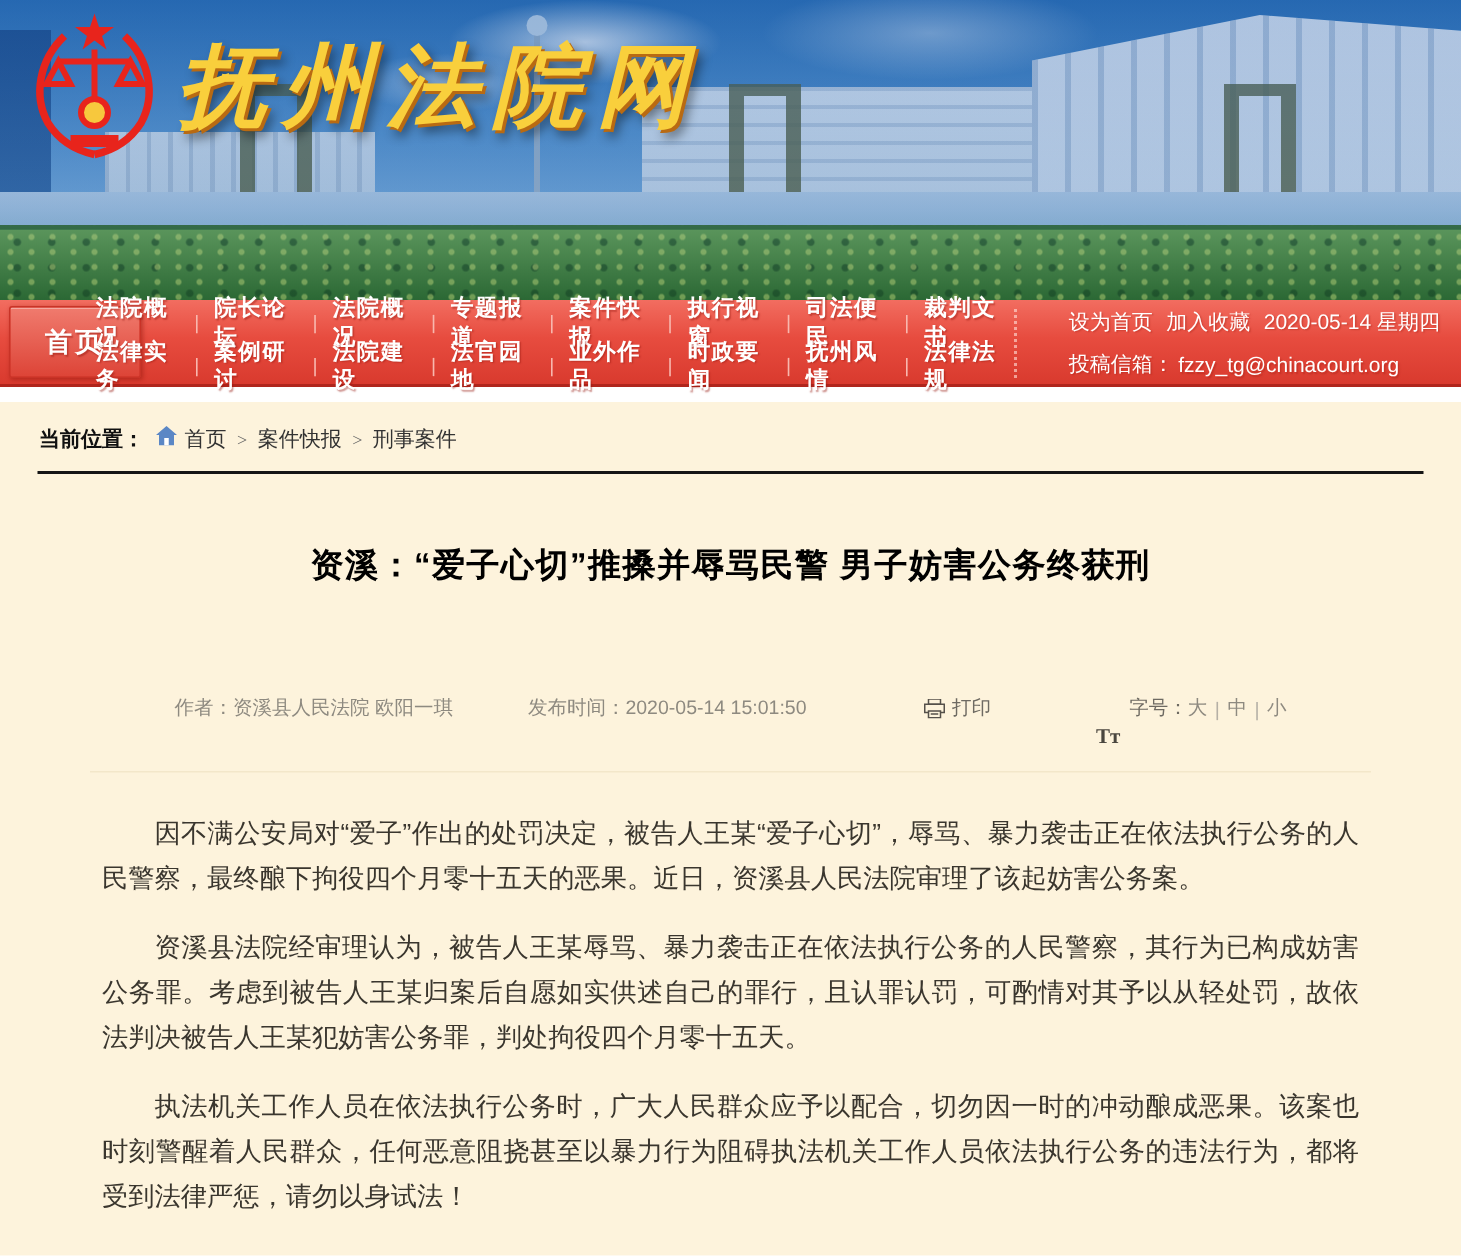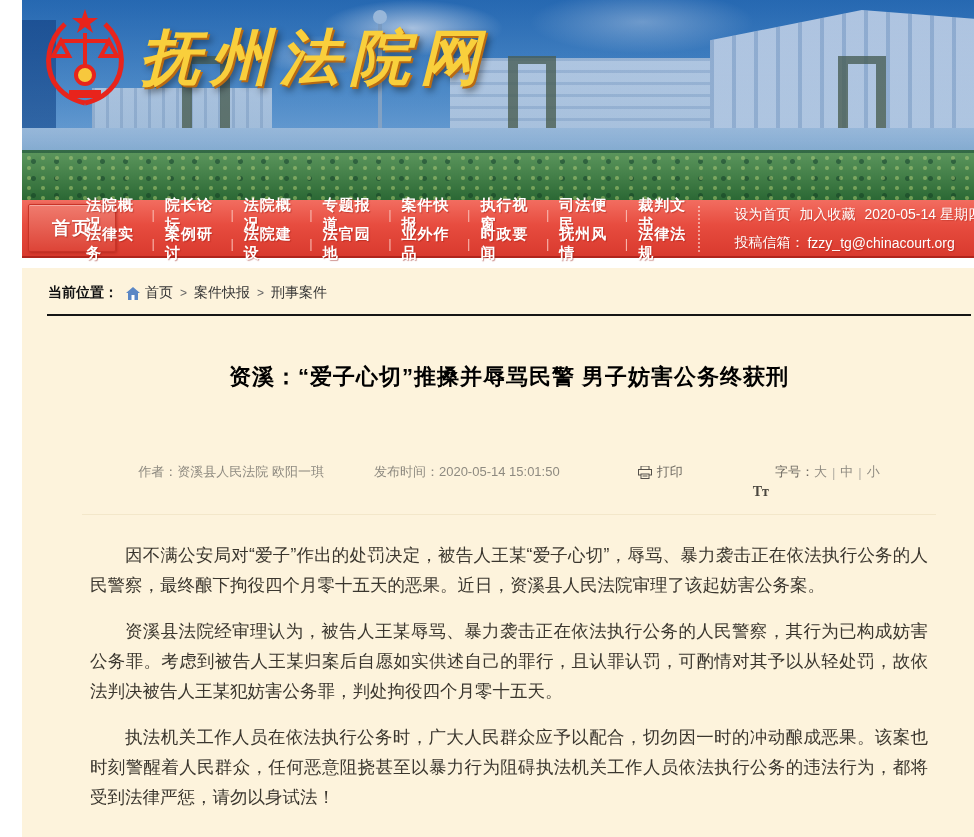--- a/index.html
+++ b/index.html
@@ -1,19 +1,19 @@
 <!DOCTYPE html>
 <html><head>
 <meta charset="utf-8">
 <title>抚州法院网</title>
 <style>
   * { box-sizing: border-box; }
   html,body { margin:0; padding:0; }
   body { font-family: "Liberation Sans", sans-serif; background:#ffffff; }
-  .page { width:974px; height:837px; overflow:hidden; background:#ffffff; position:relative;padding-left:22px; }
+  .page { width:974px; height:837px; overflow:hidden; background:#ffffff; position:relative; }
 
   
   .banner { position:relative; width:974px; height:200px; overflow:hidden; }
   .photo { position:absolute; inset:0; }
   .sky {
     position:absolute; inset:0;
     background:
       radial-gradient(ellipse 130px 40px at 390px 28px, rgba(255,255,255,.85), transparent 70%),
       radial-gradient(ellipse 90px 28px at 300px 55px, rgba(255,255,255,.55), transparent 70%),
       radial-gradient(ellipse 160px 45px at 620px 22px, rgba(255,255,255,.45), transparent 70%),
@@ -88,21 +88,21 @@
     border-left:2px dotted rgba(255,226,220,.6);
     display:flex; flex-direction:column; justify-content:space-between;
     color:#ffffff; font-size:14px; }
   .nav-info-row { display:flex; gap:9px; align-items:center; white-space:nowrap;
     text-shadow:1px 1px 1px rgba(150,25,15,.35); }
   .nav-info-row a { color:#fff; text-decoration:none; cursor:pointer;text-align:center; }
 
   
   .gap { height:10px; background:#ffffff; }
   .content { width:974px; height:569px; background:#fdf3dc; overflow:hidden; }
-  .crumb { display:flex; align-items:center; padding:16px 26px 0 26px; font-size:14px; color:#222; }
+  .crumb { display:flex; align-items:flex-start; padding:16px 26px 0 26px; font-size:14px; color:#222;font-family:Liberation Serif, serif; }
   .crumb-label { font-weight:bold; color:#111; margin-right:8px; }
   .crumb-items { display:flex; align-items:center; }
   .crumb-items .ci { display:flex; align-items:center; }
   .crumb-items a { color:#333; text-decoration:none; cursor:pointer; }
   .crumb-items .sep { font-style:normal; color:#666; margin:0 7px; font-size:12px; }
   .crumb-items .ci:last-child .sep { display:none; }
   .home-ico { margin-right:5px; display:inline-flex; }
   .divider { height:2px; background:#151515; margin:12px 25px 0 25px; }
 
   .article-title { margin-top:46px; text-align:center;

